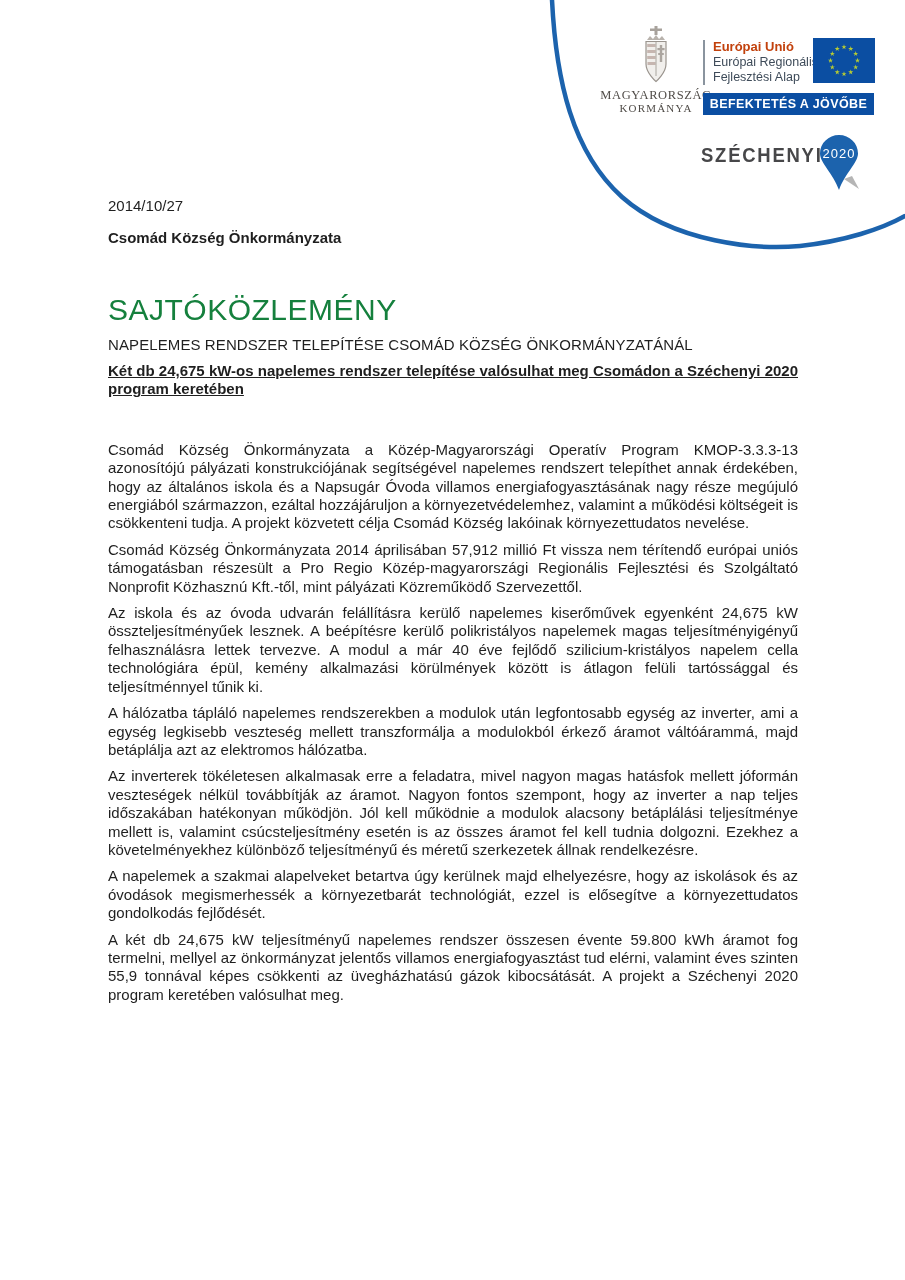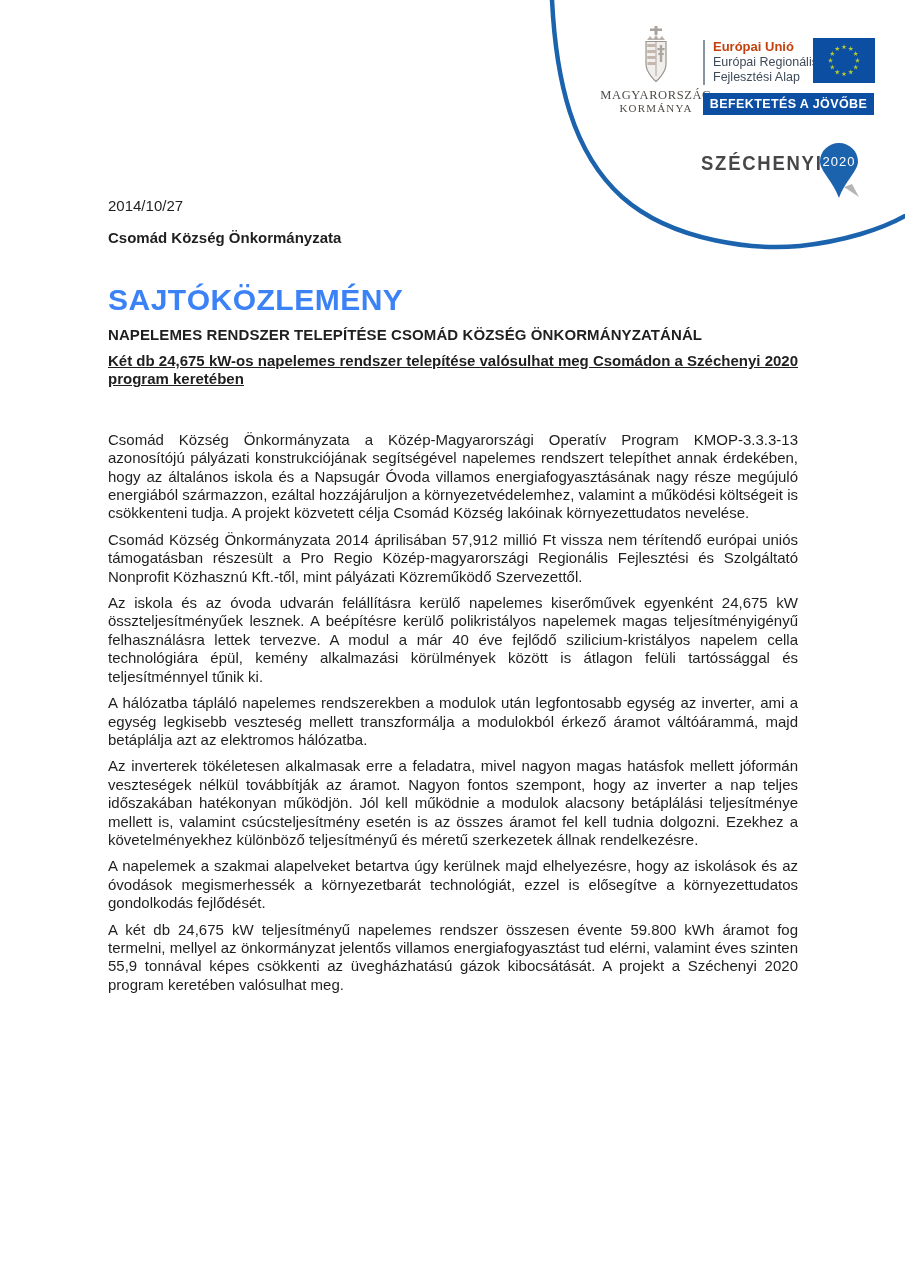--- a/index.html
+++ b/index.html
@@ -26,37 +26,37 @@
   .eu-l1{font-size:13px;font-weight:bold;color:#c2410c;}
   .eu-l2,.eu-l3{font-size:12.5px;color:#3e4b59;}
   .eu-flag{position:absolute;left:813px;top:38px;}
   .banner{
     position:absolute;left:703px;top:93px;width:171px;height:22px;
     background:#0b4ea2;color:#ffffff;font-weight:bold;font-size:12.5px;
     letter-spacing:0.4px;text-align:center;line-height:22px;
   }
 
   
-  .szechenyi{position:absolute;left:701px;top:142px;width:204px;height:62px;}
+  .szechenyi{position:absolute;left:701px;top:134px;width:204px;height:62px;}
   .sz-text{
     position:absolute;left:0;top:9px;
     font-size:21px;font-weight:bold;letter-spacing:2px;color:#474749;
     transform:scaleX(0.88);transform-origin:left center;white-space:nowrap;
   }
   .sz-pin{position:absolute;left:117px;top:0;}
 
   
   .content{position:absolute;left:108px;top:0;width:690px;}
   .date{margin-top:196px;font-size:15px;line-height:19px;}
   .org{margin-top:13px;font-size:15px;font-weight:bold;line-height:19px;}
   .title{
-    margin:38px 0 0 0;font-size:30px;font-weight:bold;color:#3b82f6;
+    margin:48px 0 0 0;font-size:30px;font-weight:normal;color:#15803d;
     line-height:30px;letter-spacing:0.5px;
   }
-  .subtitle{margin:10px 0 0 0;font-size:15px;font-weight:bold;line-height:19px;letter-spacing:0.1px;}
+  .subtitle{margin:10px 0 0 0;font-size:15px;font-weight:normal;line-height:19px;letter-spacing:0.1px;}
   .lead{margin:8px 0 0 0;font-size:15px;font-weight:bold;line-height:18.4px;text-align:justify;text-decoration:underline;}
   p.body{margin:8px 0 0 0;font-size:15px;line-height:18.4px;text-align:justify;}
   p.body.first{margin-top:42px;}
 </style>
 </head>
 <body>
 
 <div class="page">
 
   <svg class="curve" width="905" height="265" viewBox="0 0 905 265">

